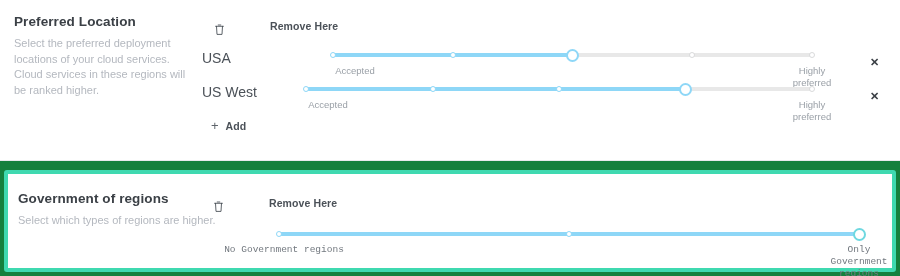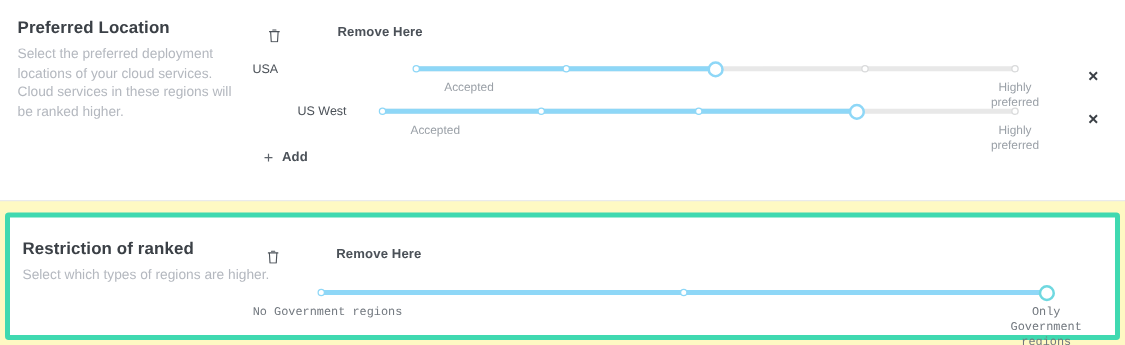--- a/index.html
+++ b/index.html
@@ -8,21 +8,21 @@
     height: 276px;
     background: #ffffff;
     font-family: "Liberation Sans", sans-serif;
     -webkit-font-smoothing: antialiased;
   }
   .page {
     position: relative;
     width: 900px;
     height: 276px;
     overflow: hidden;
-    background: #fef9c3;
+    background: #15803d;
   }
 
   
   .section-one {
     position: absolute;
     left: 0; top: 0;
     width: 900px; height: 160px;
     background: #ffffff;
   }
   .divider {
@@ -96,21 +96,21 @@
   .add-btn .lbl {
     font-size: 10.5px;
     font-weight: 700;
     color: #4b5158;
     letter-spacing: .1px;
   }
 
   
   .row-label {
     position: absolute;
-    font-size: 10px;
+    font-size: 14px;
     color: #4b5158;
     font-weight: 400;
     white-space: nowrap;
   }
   .slider {
     position: absolute;
     height: 4px;
   }
   .track-bg {
     position: absolute;
@@ -151,21 +151,21 @@
   .handle.teal { border-color: #6fd8e0; }
   .tick-label {
     position: absolute;
     font-size: 9.5px;
     line-height: 1.25;
     color: #9aa0a7;
     text-align: center;
     white-space: pre-line;
     pointer-events: none;
   }
-  .tick-label.left  { text-align: right; }
+  .tick-label.left  { text-align: center; }
   .tick-label.dark  { color: #72787f; }
 
   
   .close-x {
     position: absolute;
     font-size: 11px;
     font-weight: 700;
     color: #3b4046;
     cursor: pointer;
     line-height: 1;
@@ -203,21 +203,21 @@
       <div class="tick" style="left:75%;"></div>
       <div class="tick" style="left:100%;"></div>
       <div class="handle" style="left:50%;"></div>
       <div class="tick-label left" style="left:-18px; top:12px; width:80px;">Accepted</div>
       <div class="tick-label" style="left:439px; top:12px; width:80px;">Highly
 preferred</div>
     </div>
 
     <div class="close-x" style="left:870px; top:57px;">✕</div>
 
-    <div class="row-label" style="left:202px; top:84px;margin-left:36px;">US West</div>
+    <div class="row-label" style="left:202px; top:84px;">US West</div>
 
     <div class="slider" id="slider-uswest" style="left:306px; top:87px; width:506px;">
       <div class="track-bg"></div>
       <div class="track-fill" style="width:75%;"></div>
       <div class="tick on" style="left:0%;"></div>
       <div class="tick on" style="left:25%;"></div>
       <div class="tick on" style="left:50%;"></div>
       <div class="tick" style="left:100%;"></div>
       <div class="handle" style="left:75%;"></div>
       <div class="tick-label left" style="left:-18px; top:12px; width:80px;">Accepted</div>
@@ -231,34 +231,34 @@
       <span class="plus">+</span>
       <span class="lbl">Add</span>
     </div>
   </div>
 
   <div class="divider"></div>
 
   <div class="section-two">
 
     <div class="desc-col" style="left:10px; top:17px; width:230px;">
-      <div class="desc-title">Restriction of ranked</div>
+      <div class="desc-title">Government of regions</div>
       <div class="desc-body">Select which types of regions are higher.</div>
     </div>
 
     <div class="remove-here" style="left:206px; top:23px;">
       <span class="trash-icon">
         <svg viewBox="0 0 9 11" width="9" height="11" xmlns="http://www.w3.org/2000/svg">
           <path d="M0.6 2.3 H8.4 M3.2 1.0 H5.8 M1.5 2.3 L2.0 10.4 H7.0 L7.5 2.3" fill="none" stroke="#4b5158" stroke-width="0.9" stroke-linecap="round" stroke-linejoin="round"></path>
         </svg>
       </span>
       <span class="lbl">Remove Here</span>
     </div>
 
-    <div class="slider" style="left:249px; top:58px; width:580px;font-family:Liberation Mono, monospace;">
+    <div class="slider" style="left:271px; top:58px; width:580px;font-family:Liberation Mono, monospace;">
       <div class="track-bg"></div>
       <div class="track-fill" style="width:100%;"></div>
       <div class="tick on" style="left:0%;"></div>
       <div class="tick on" style="left:50%;"></div>
       <div class="handle teal" style="left:100%;"></div>
       <div class="tick-label dark" style="left:-55px; top:12px; width:120px;">No Government regions</div>
       <div class="tick-label dark" style="left:525px; top:12px; width:110px;">Only
 Government
 regions</div>
     </div>

